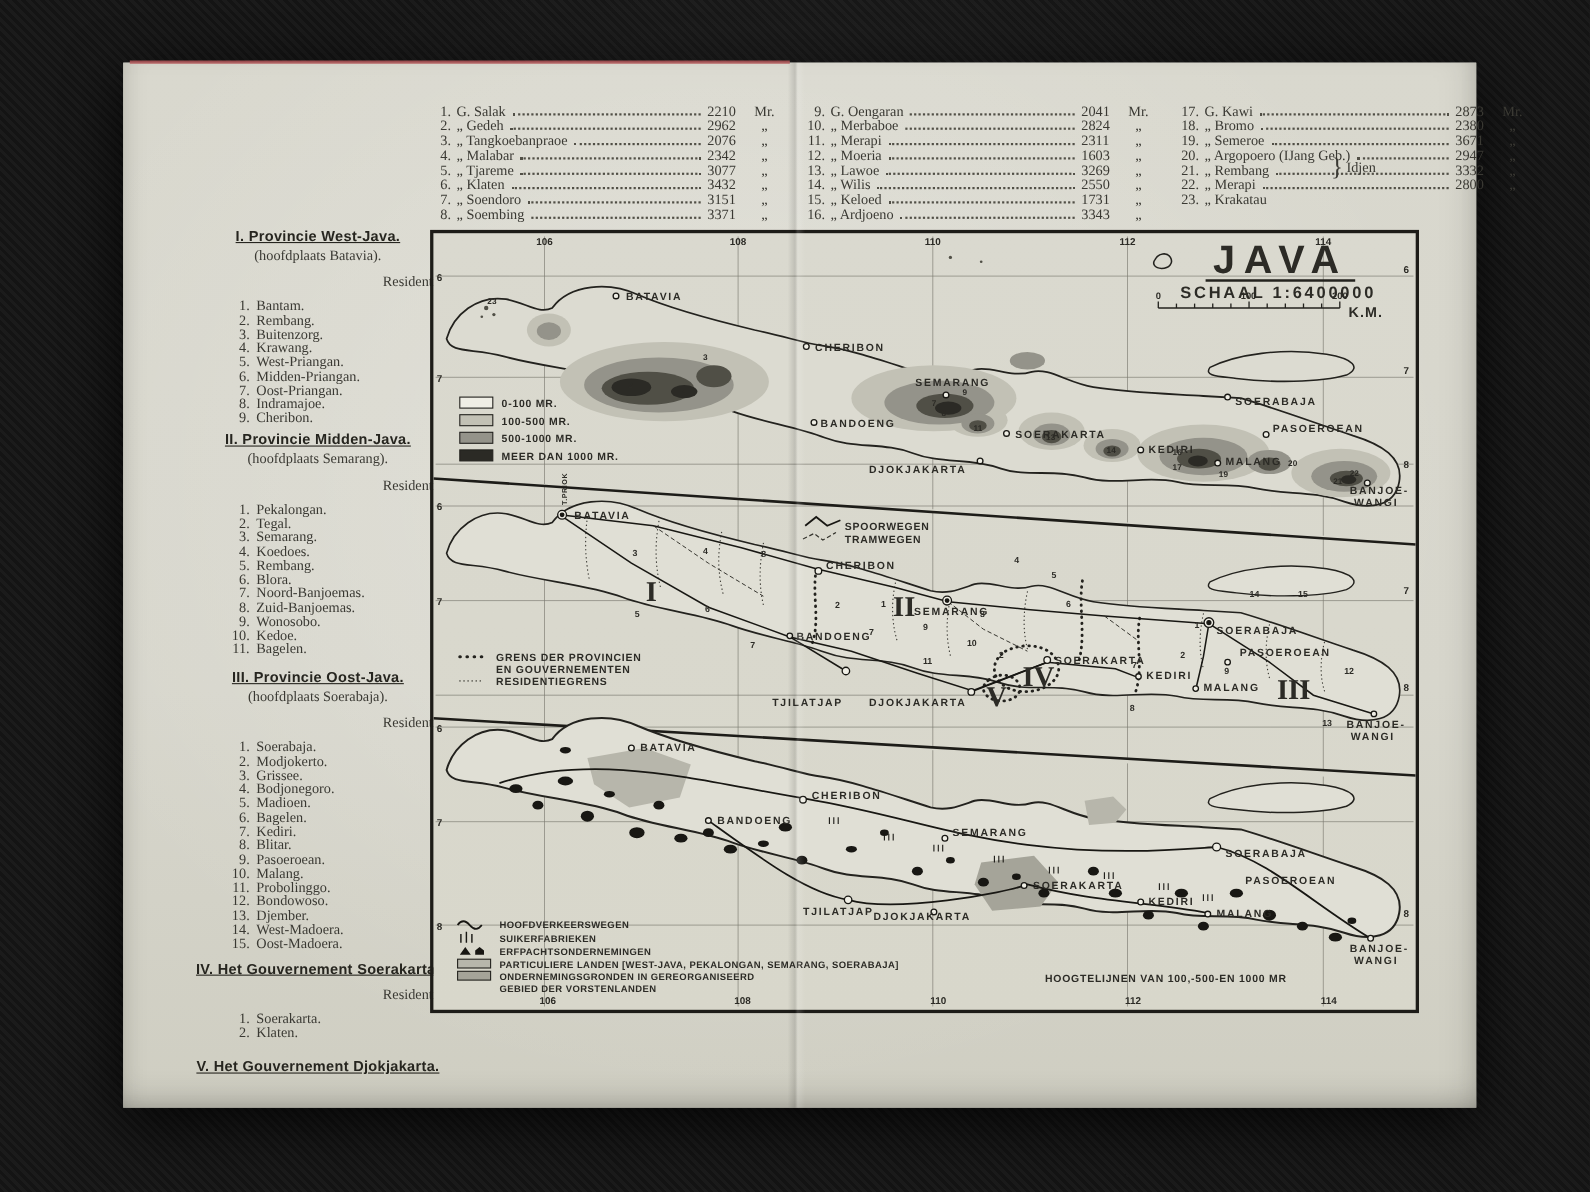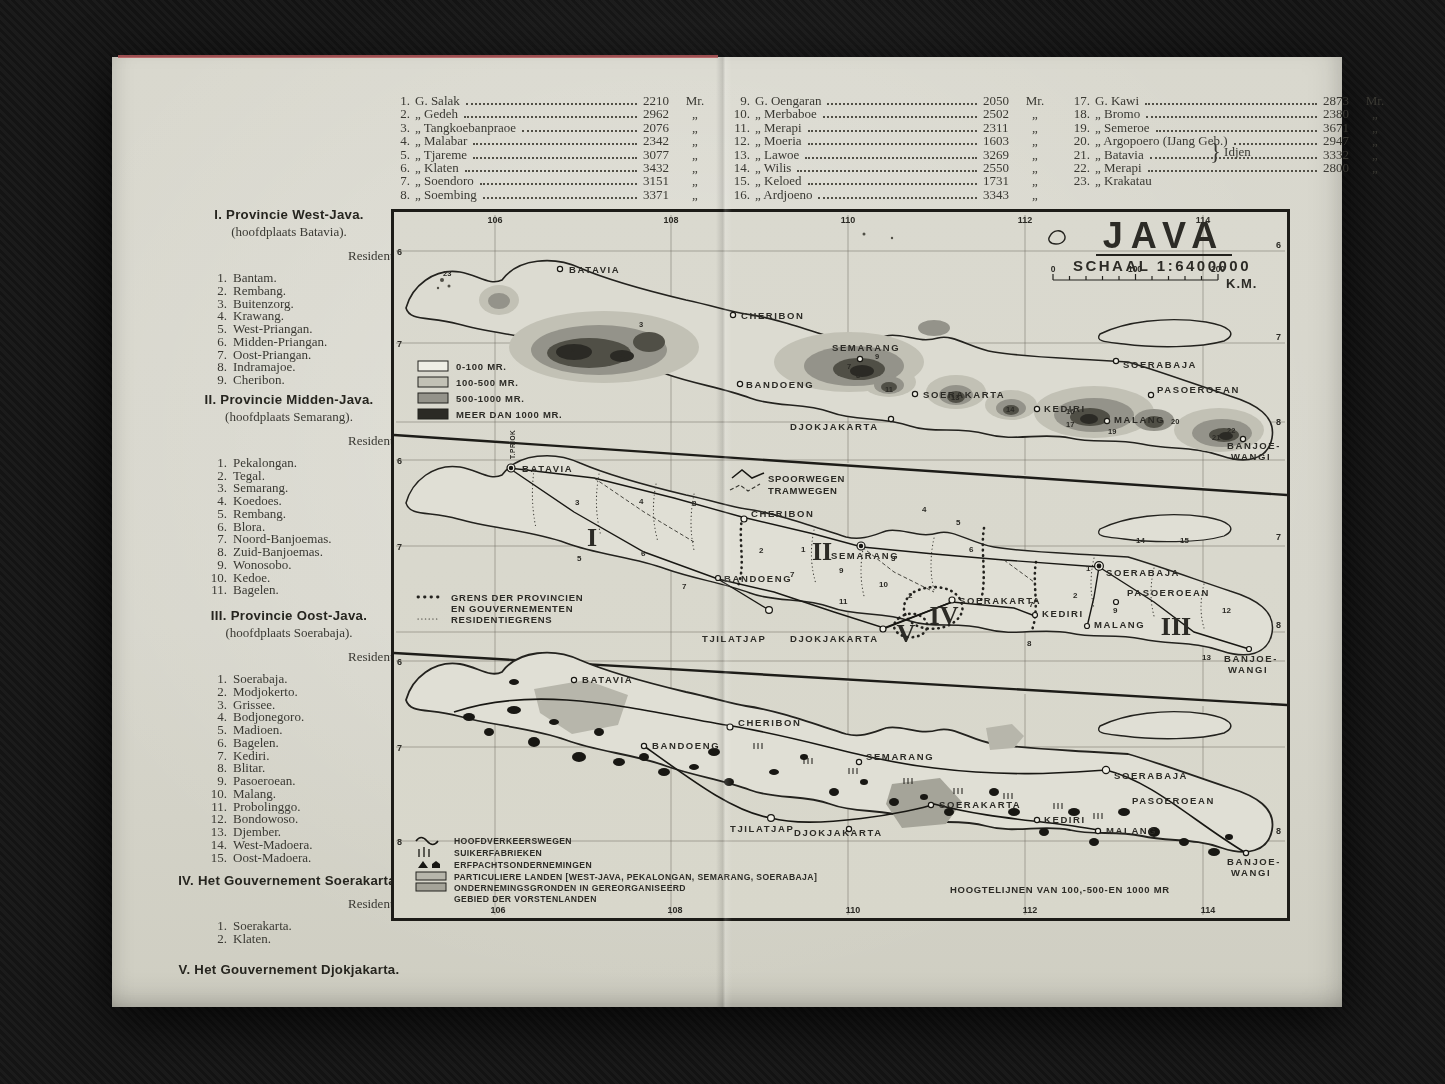--- a/index.html
+++ b/index.html
@@ -24,21 +24,21 @@
   .mrow{display:flex;align-items:baseline;height:13.4px;}
   .mn{width:22px;text-align:right;margin-right:5px;flex:none;}
   .mname{white-space:nowrap;flex:none;text-align:right;}
   .mdots{flex:1;border-bottom:2px dotted #514f46;margin:0 6px 3px 6px;min-width:8px;}
   .mh{width:34px;text-align:left;flex:none;}
   .mu{width:26px;padding-left:5px;flex:none;text-align:center;}
   .idjen{position:absolute;left:142px;top:51px;display:flex;align-items:center;color:#3a3933;}
   .idjen .brace{font-size:23px;font-weight:400;margin-right:3px;}
   
   .prov{position:absolute;left:53px;top:150px;width:248px;font-size:13px;color:#3a3933;}
-  .phead{font-family:"Liberation Sans",sans-serif;font-weight:bold;font-size:13.2px;text-align:center;letter-spacing:.3px;color:#26251f;}
+  .phead{font-family:"Liberation Sans",sans-serif;font-weight:bold;font-size:13.2px;text-align:center;letter-spacing:.3px;color:#26251f;text-decoration:underline;}
   .psub{text-align:center;margin-top:2px;}
   .pres{text-align:right;margin-top:8px;margin-bottom:8px;}
   .pitems{margin-left:38px;}
   .pitem{display:flex;line-height:12.75px;height:12.75px;}
   .pn{width:24px;text-align:right;margin-right:6px;flex:none;}
   .sec2{margin-top:5px;}.sec3{margin-top:11px;}.sec4{margin-top:9px;}.sec5{margin-top:16px;}
   
   .mapbox{position:absolute;left:279px;top:152px;width:893px;height:706px;border:3px solid #1d1c18;
     background:linear-gradient(180deg,#dad9cf, #d8d7cb);}
   svg{position:absolute;left:0;top:0;}
@@ -128,29 +128,29 @@
         <span class="mh">3371</span>
         <span class="mu">„</span>
       </div>
     </div>
   <div class="mcol" style="left:616px;top:37px;">
 
       <div class="mrow">
         <span class="mn">9.</span>
         <span class="mname">G. Oengaran</span>
         <span class="mdots"></span>
-        <span class="mh">2050</span>
+        <span class="mh">2041</span>
         <span class="mu">Mr.</span>
       </div>
 
       <div class="mrow">
         <span class="mn">10.</span>
         <span class="mname">„ Merbaboe</span>
         <span class="mdots"></span>
-        <span class="mh">2502</span>
+        <span class="mh">2824</span>
         <span class="mu">„</span>
       </div>
 
       <div class="mrow">
         <span class="mn">11.</span>
         <span class="mname">„ Merapi</span>
         <span class="mdots"></span>
         <span class="mh">2311</span>
         <span class="mu">„</span>
       </div>
@@ -225,21 +225,21 @@
         <div class="mrow">
           <span class="mn">20.</span>
           <span class="mname">„ Argopoero (IJang Geb.)</span>
           <span class="mdots"></span>
           <span class="mh">2947</span>
           <span class="mu">„</span>
         </div>
 
         <div class="mrow">
           <span class="mn">21.</span>
-          <span class="mname">„ Batavia</span>
+          <span class="mname">„ Rembang</span>
           <span class="mdots"></span>
           <span class="mh">3332</span>
           <span class="mu">„</span>
         </div>
 
         <div class="mrow">
           <span class="mn">22.</span>
           <span class="mname">„ Merapi</span>
           <span class="mdots"></span>
           <span class="mh">2800</span>

